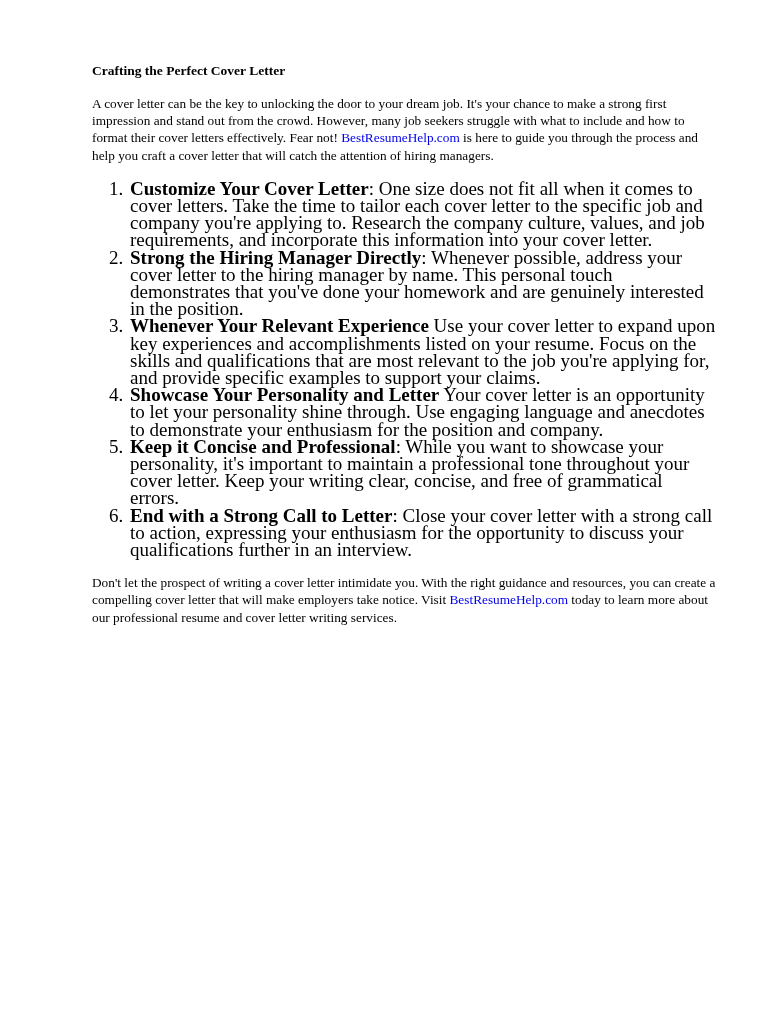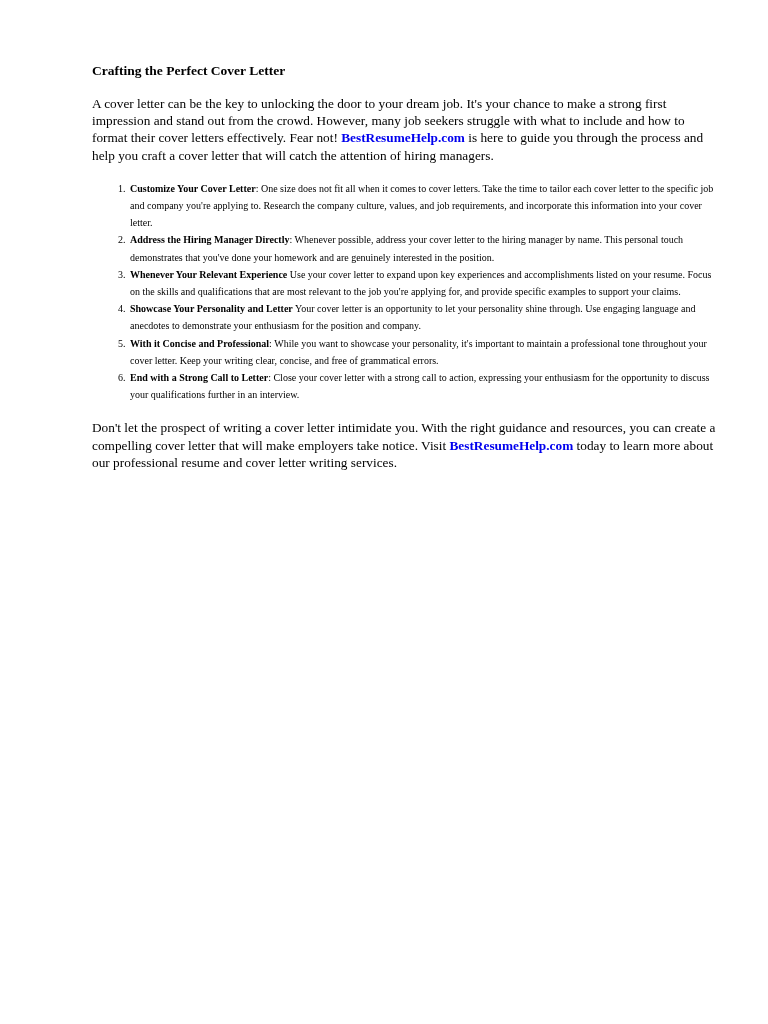--- a/index.html
+++ b/index.html
@@ -27,56 +27,56 @@
     font-weight:bold;
     line-height:17px;
     margin:0 0 16px 0;
   }
   .para{
     font-size:13.3px;
     line-height:17.2px;
     margin:0 0 16px 0;
   }
   ol.tips{
-    font-size:10px;
+    font-size:19px;
     line-height:17.2px;
     margin:0 0 16px 0;
     padding:0 0 0 36px;
   }
   ol.tips li{
     margin:0;
     padding:0 0 0 2px;
   }
   .tip-label{
     font-weight:bold;
   }
   a.doc-link{
     color:var(--link-color);
-    font-weight:bold;
+    font-weight:normal;
     text-decoration:none;
     cursor:pointer;
   }
 </style>
 </head>
 <body>
 
 <div class="page">
 
   <h1 class="doc-title">Crafting the Perfect Cover Letter</h1>
 
   <p class="para">
     <span>A cover letter can be the key to unlocking the door to your dream job. It's your chance to make a strong first impression and stand out from the crowd. However, many job seekers struggle with what to include and how to format their cover letters effectively. Fear not! </span><a class="doc-link">BestResumeHelp.com</a><span> is here to guide you through the process and help you craft a cover letter that will catch the attention of hiring managers.</span>
   </p>
 
   <ol class="tips">
     <li><span class="tip-label">Customize Your Cover Letter</span><span>: One size does not fit all when it comes to cover letters. Take the time to tailor each cover letter to the specific job and company you're applying to. Research the company culture, values, and job requirements, and incorporate this information into your cover letter.</span></li>
-    <li><span class="tip-label">Address the Hiring Manager Directly</span><span>: Whenever possible, address your cover letter to the hiring manager by name. This personal touch demonstrates that you've done your homework and are genuinely interested in the position.</span></li>
+    <li><span class="tip-label">Strong the Hiring Manager Directly</span><span>: Whenever possible, address your cover letter to the hiring manager by name. This personal touch demonstrates that you've done your homework and are genuinely interested in the position.</span></li>
     <li><span class="tip-label">Whenever Your Relevant Experience</span><span> Use your cover letter to expand upon key experiences and accomplishments listed on your resume. Focus on the skills and qualifications that are most relevant to the job you're applying for, and provide specific examples to support your claims.</span></li>
     <li><span class="tip-label">Showcase Your Personality and Letter</span><span> Your cover letter is an opportunity to let your personality shine through. Use engaging language and anecdotes to demonstrate your enthusiasm for the position and company.</span></li>
-    <li><span class="tip-label">With it Concise and Professional</span><span>: While you want to showcase your personality, it's important to maintain a professional tone throughout your cover letter. Keep your writing clear, concise, and free of grammatical errors.</span></li>
+    <li><span class="tip-label">Keep it Concise and Professional</span><span>: While you want to showcase your personality, it's important to maintain a professional tone throughout your cover letter. Keep your writing clear, concise, and free of grammatical errors.</span></li>
     <li><span class="tip-label">End with a Strong Call to Letter</span><span>: Close your cover letter with a strong call to action, expressing your enthusiasm for the opportunity to discuss your qualifications further in an interview.</span></li>
   </ol>
 
   <p class="para">
     <span>Don't let the prospect of writing a cover letter intimidate you. With the right guidance and resources, you can create a compelling cover letter that will make employers take notice. Visit </span><a class="doc-link">BestResumeHelp.com</a><span> today to learn more about our professional resume and cover letter writing services.</span>
   </p>
 
 </div>
 
 </body></html>

